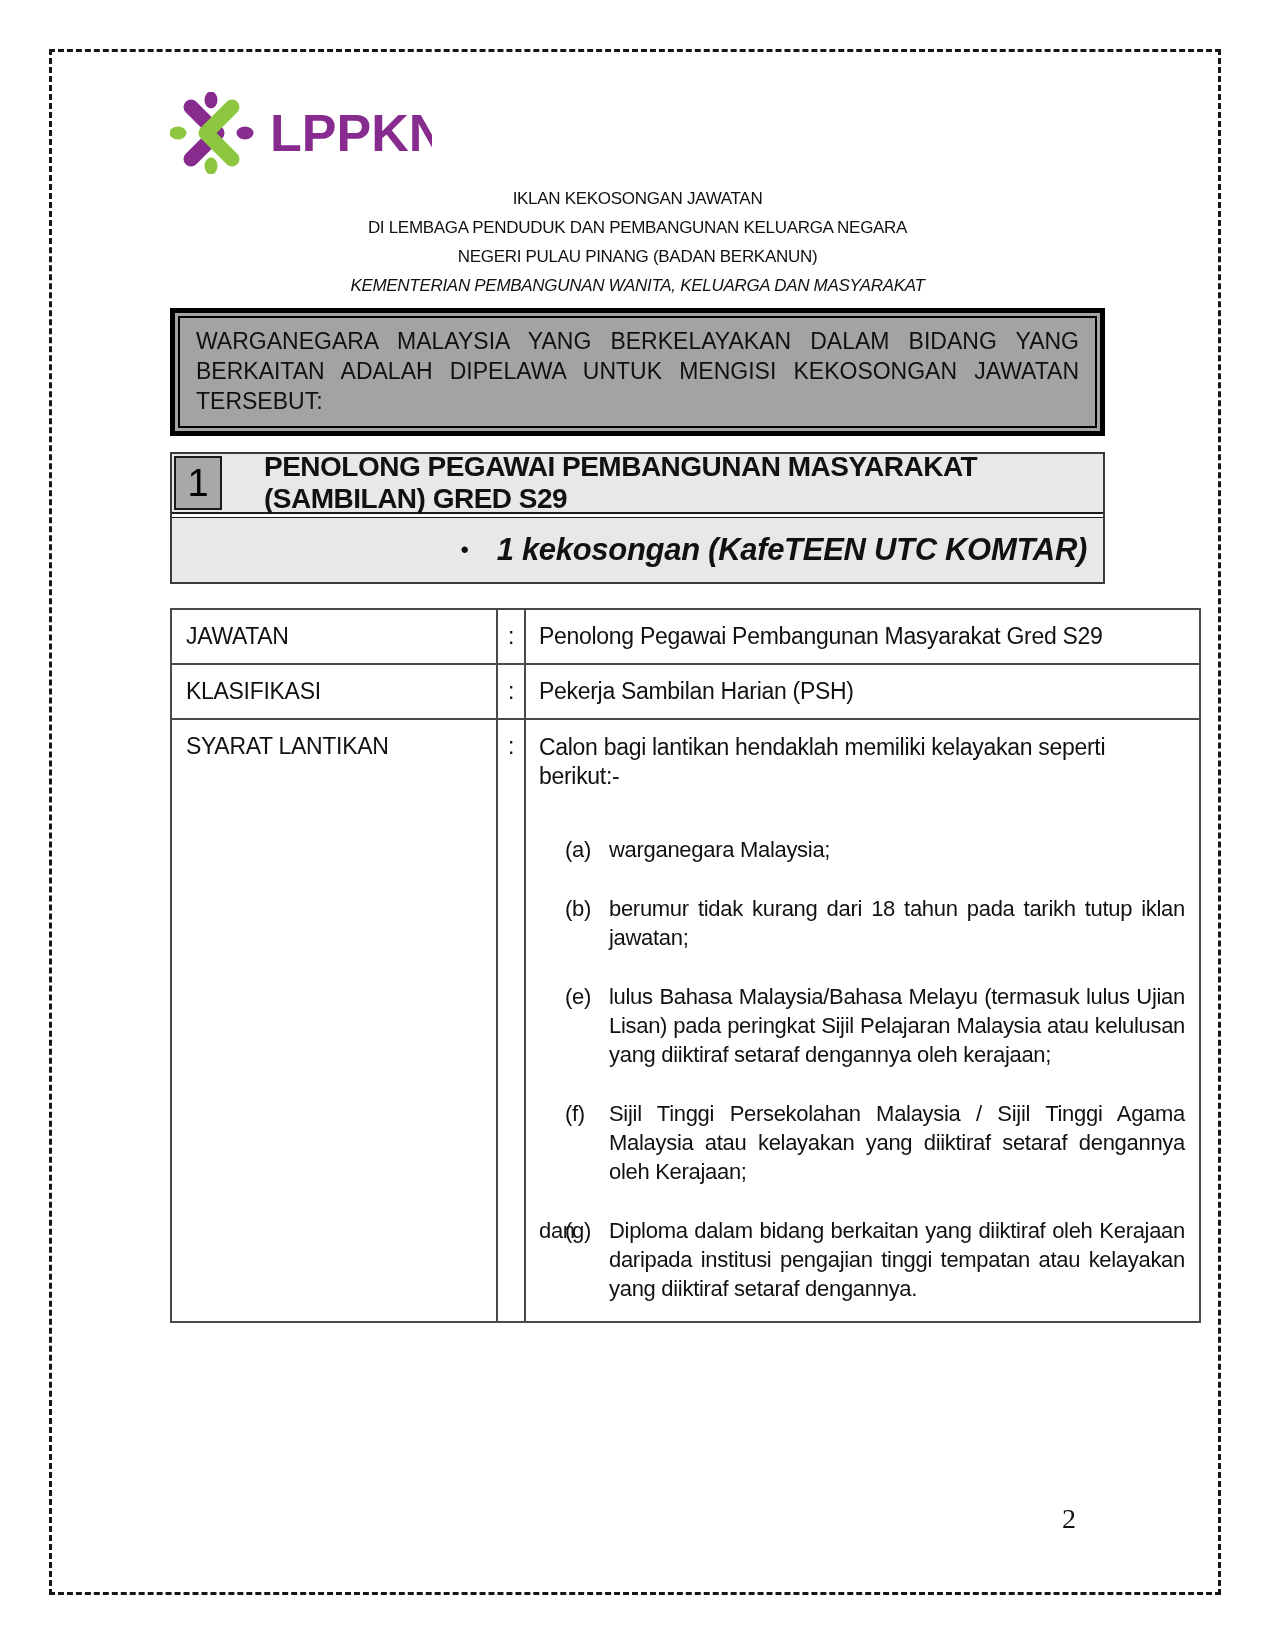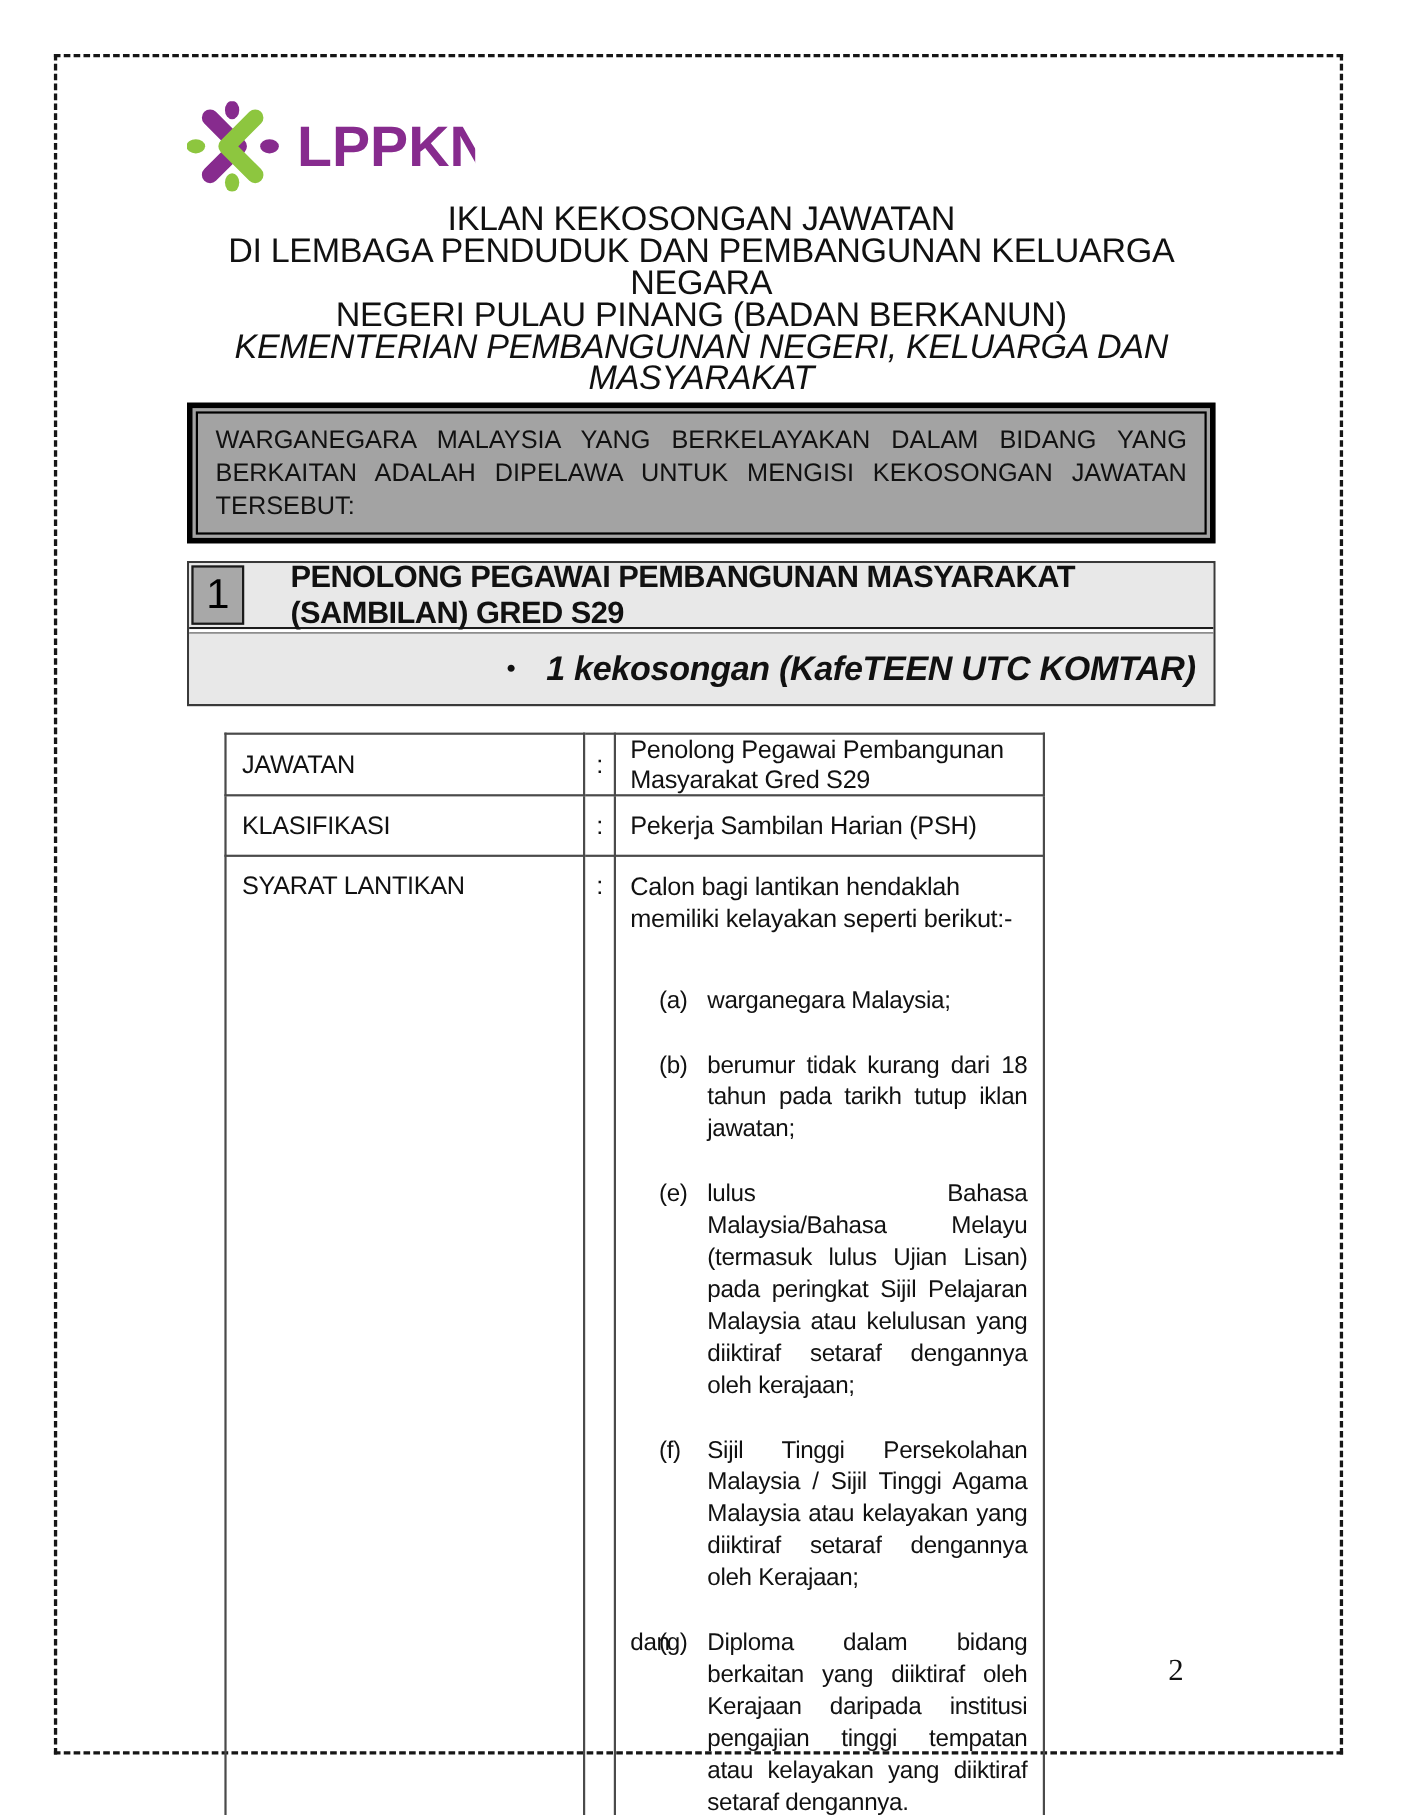--- a/index.html
+++ b/index.html
@@ -12,21 +12,21 @@
     position:absolute;left:49px;top:49px;width:1172px;height:1546px;
     border:3px dashed #161616;pointer-events:none;box-sizing:border-box;
   }
   .content{position:absolute;left:170px;top:0;width:935px;}
 
   
   .logo-row{margin-top:92px;display:flex;justify-content:flex-start;}
   .logo-row svg{display:block;}
 
   
-  .doc-header{margin-top:10px;text-align:center;font-size:31px;line-height:29px;}
+  .doc-header{margin-top:10px;text-align:center;font-size:17px;line-height:29px;}
   .doc-header .ital{font-style:italic;}
 
   
   .notice{margin-top:8px;border:5px solid #000;padding:3px;background:#a3a3a3;}
   .notice-inner{
     border:2px solid #000;padding:8px 16px 10px 16px;
     font-size:23px;line-height:30px;text-align:justify;letter-spacing:0;
     word-spacing:4px;
   }
 
@@ -48,21 +48,21 @@
   .section-gap{height:3px;background:#fff;border-bottom:1px solid #1c1c1c;}
   .section-row2{
     height:64px;background:#e8e8e8;display:flex;align-items:center;
     justify-content:flex-end;padding-right:16px;gap:28px;box-sizing:border-box;
   }
   .bullet{font-size:24px;line-height:1;}
   .vacancy{font-weight:bold;font-style:italic;font-size:31px;text-align:right;}
 
   
   table.details{
-    margin-top:24px;border-collapse:collapse;width:746px;table-layout:fixed;margin-left:34px;
+    margin-top:24px;border-collapse:collapse;width:1031px;table-layout:fixed;
   }
   table.details td{
     border:2px solid #4a4a4a;vertical-align:middle;font-size:23px;
     box-sizing:border-box;
   }
   td.c-label{width:326px;padding:0 8px 0 14px;}
   td.c-colon{width:28px;text-align:center;padding:0;}
   td.c-value{padding:0 14px 0 13px;}
   tr.r-std td{height:55px;}
   tr.r-syarat td{vertical-align:top;height:603px;}
@@ -103,21 +103,21 @@
       <ellipse cx="75" cy="41" rx="8.5" ry="6.5" fill="#872B8E"></ellipse>
 
       <text x="100" y="59" font-family="Liberation Sans, sans-serif" font-size="52" font-weight="bold" fill="#872B8E" letter-spacing="0">LPPKN</text>
     </svg>
   </div>
 
   <div class="doc-header">
     <div>IKLAN KEKOSONGAN JAWATAN</div>
     <div>DI LEMBAGA PENDUDUK DAN PEMBANGUNAN KELUARGA NEGARA</div>
     <div>NEGERI PULAU PINANG (BADAN BERKANUN)</div>
-    <div class="ital">KEMENTERIAN PEMBANGUNAN NEGERI, KELUARGA DAN MASYARAKAT</div>
+    <div class="ital">KEMENTERIAN PEMBANGUNAN WANITA, KELUARGA DAN MASYARAKAT</div>
   </div>
 
   <div class="notice">
     <div class="notice-inner">WARGANEGARA MALAYSIA YANG BERKELAYAKAN DALAM BIDANG YANG BERKAITAN ADALAH DIPELAWA UNTUK MENGISI KEKOSONGAN JAWATAN TERSEBUT:</div>
   </div>
 
   <div class="section">
     <div class="section-row1">
       <div class="section-num">1</div>
       <div class="section-title">PENOLONG PEGAWAI PEMBANGUNAN MASYARAKAT (SAMBILAN) GRED S29</div>

